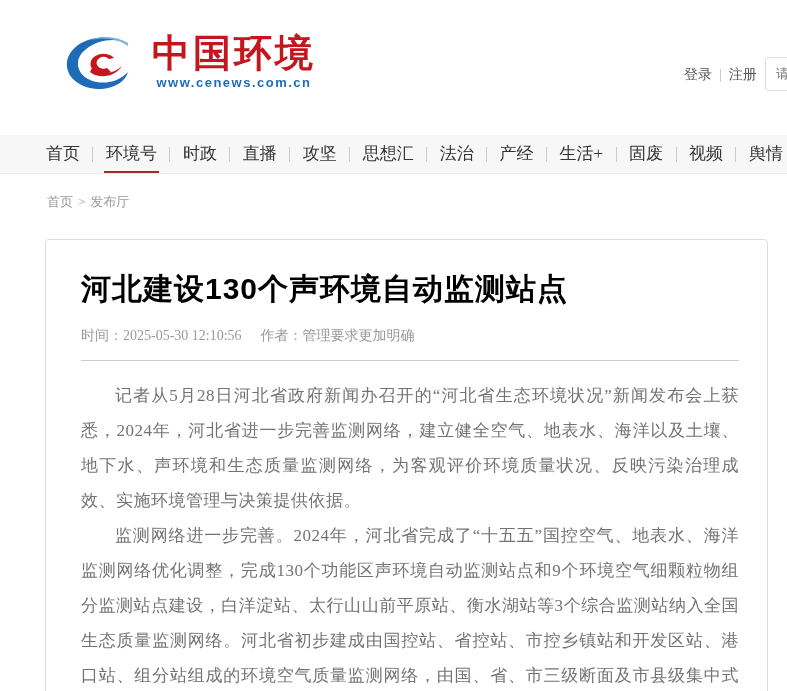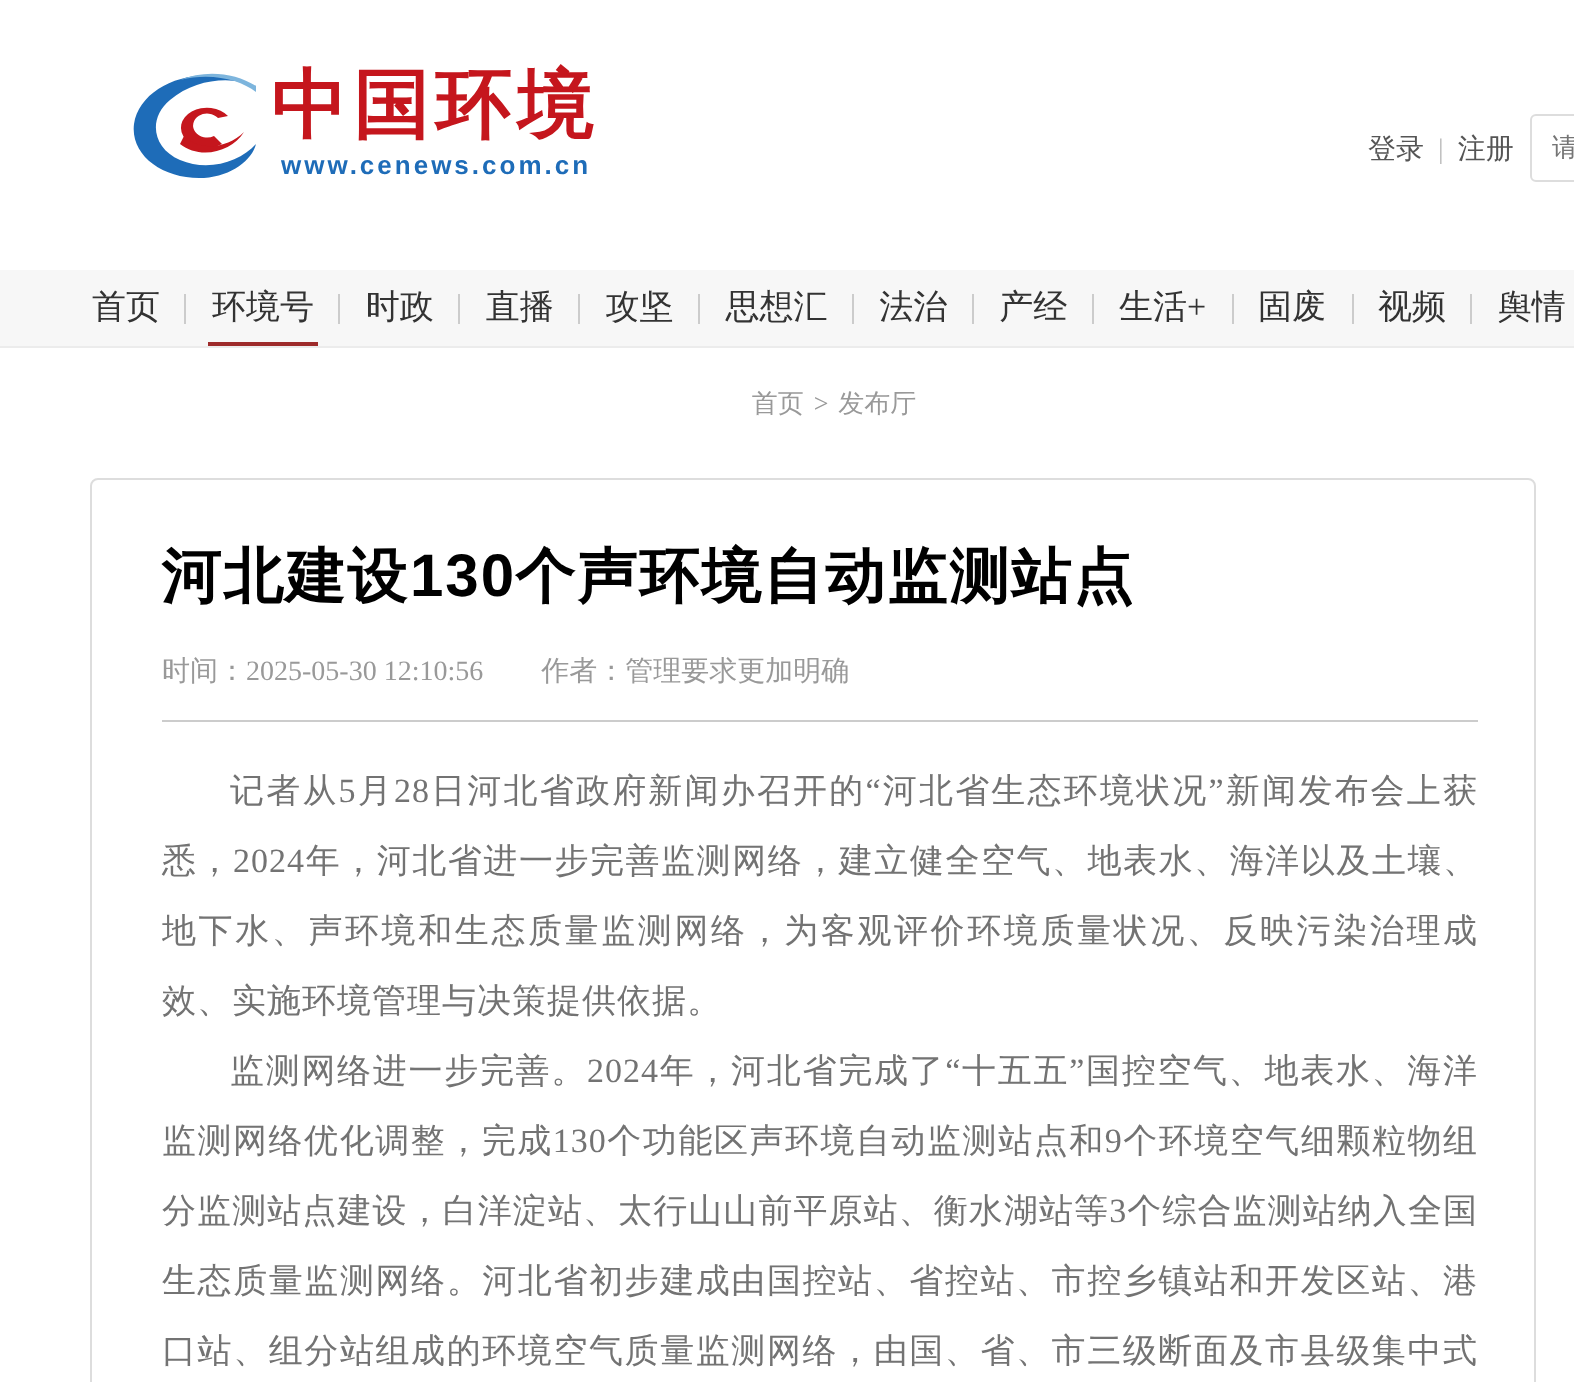--- a/index.html
+++ b/index.html
@@ -7,21 +7,21 @@
     width: 787px; height: 691px;
     overflow: hidden;
     background: #ffffff;
     font-family: "Liberation Serif", "DejaVu Serif", serif;
   }
   
   .header { position: relative; height: 135px; background: #fff; }
   .logo { position: absolute; left: 62px; top: 34px; }
   .logo-row { display: flex; align-items: flex-start; }
   .logo-icon { width: 74px; height: 58px; flex: 0 0 auto; }
-  .logo-text { margin-left: 0; text-align: center; }
+  .logo-text { margin-left: 16px; text-align: center; }
   .site-name {
     font-size: 38px; line-height: 1.05; font-weight: bold;
     color: #c5161d; letter-spacing: 3px; white-space: nowrap;
   }
   .site-url {
     margin-top: 1px; font-size: 13px; font-weight: bold;
     color: #1e6cb8; letter-spacing: 1.5px;
     font-family: "Liberation Sans", sans-serif;
   }
   .tagline {
@@ -52,39 +52,39 @@
   .nav-item { position: relative; cursor: pointer; white-space: nowrap; padding-bottom: 2px; }
   .nav-item.active { color: #333; }
   .nav-item.active::after {
     content: ""; position: absolute; left: -2px; right: -2px; bottom: -6px;
     height: 2px; background: #9e2b2b;
   }
   .nav-divider { width: 1px; height: 15px; background: #ccc; flex: 0 0 auto; }
   
   .breadcrumb {
     padding: 19px 0 0 47px; height: 46px; box-sizing: content-box;
-    font-size: 13px; color: #999; text-align: center;
+    font-size: 13px; color: #999;
   }
   .breadcrumb .crumb { cursor: pointer; }
   .breadcrumb .bc-sep { margin: 0 5px; color: #999; }
   
   .card {
     margin-left: 45px; width: 723px; height: 620px; box-sizing: border-box;
     background: #fff; border: 1px solid #ddd; border-radius: 4px;
     padding: 26px 28px 40px 35px;
   }
   .article-title {
     margin: 0; padding-top: 3px;
     font-family: Liberation Sans, sans-serif;
     font-size: 30px; font-weight: bold; color: #000000; line-height: 1.35;
     letter-spacing: 1px;
   }
   .meta {
     margin-top: 17px; padding-bottom: 15px; border-bottom: 1px solid #ccc;
-    font-size: 14px; color: #999; display: flex; gap: 29px; white-space: nowrap;
+    font-size: 14px; color: #999; display: flex; gap: 19px; white-space: nowrap;
   }
   .article-body { padding-top: 17px; }
   .article-body p {
     margin: 0; font-size: 17px; line-height: 35px; color: #737373;
     text-align: justify; text-indent: 2em; letter-spacing: 0.5px;
   }
 </style>
 </head>
 <body>
 

